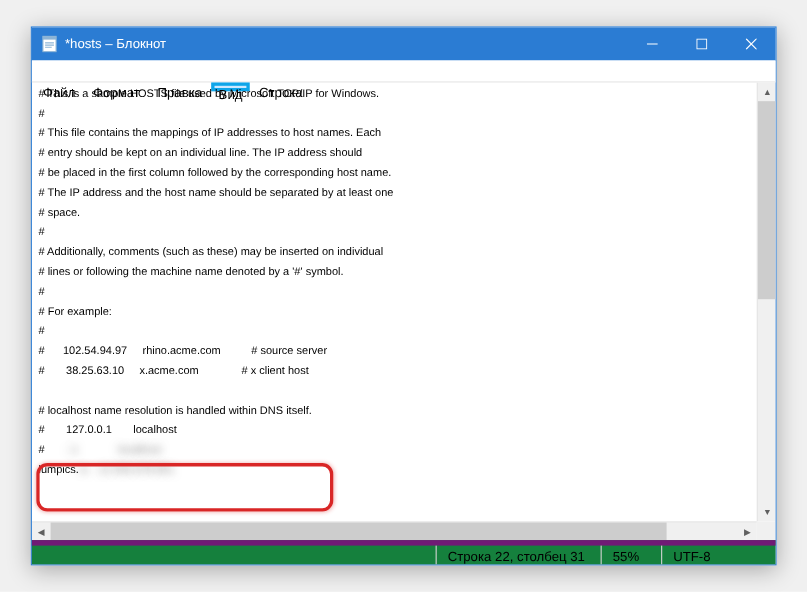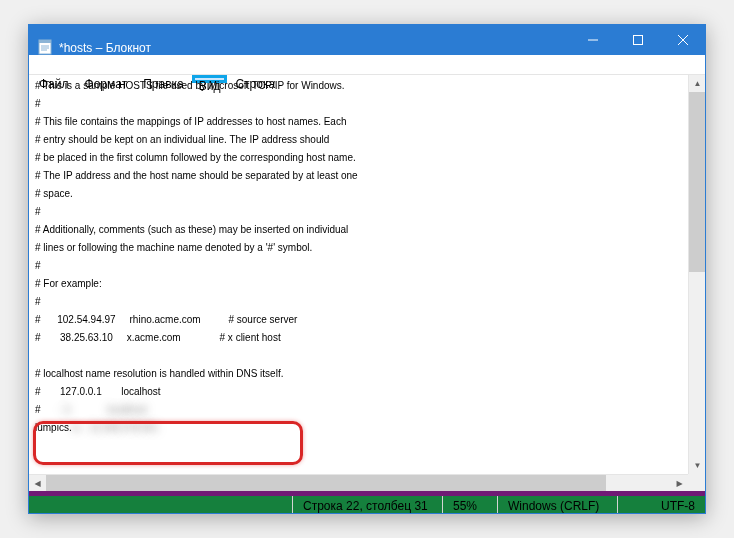--- a/index.html
+++ b/index.html
@@ -1,18 +1,18 @@
 <!DOCTYPE html>
 <html><head>
 <meta charset="utf-8">
 <style>
 * { margin: 0; padding: 0; box-sizing: border-box; }
 body { font-family: "Segoe UI", Tahoma, sans-serif; background: #f0f0f0; width: 734px; height: 538px; position: relative; }
 .window { position: absolute; left: 28px; top: 24px; width: 678px; height: 490px; background: #fff; box-shadow: 0 4px 20px rgba(0,0,0,0.3); border: 1px solid #2b7cd3; display: flex; flex-direction: column; }
-.titlebar { height: 30px; background: #2b7cd3; display: flex; align-items: flex-end; color: #fff; }
+.titlebar { height: 30px; background: #2b7cd3; display: flex; align-items: center; color: #fff; }
 .titlebar .icon { width: 16px; height: 16px; margin: 0 6px 0 8px; display: flex; align-items: center; justify-content: center; }
 .titlebar .title { font-size: 12px; flex: 1; }
 .titlebar .wbtn { width: 45px; height: 30px; display: flex; align-items: center; justify-content: center; cursor: pointer; }
 .menubar { height: 20px; background: #fff; border-bottom: 1px solid #e5e5e5; display: flex; padding: 0 2px; }
 .menubar .menuitem { font-size: 12px; padding: 2px 8px; cursor: pointer; margin-top: 20px; }
 .menubar .menuitem.highlighted { background: #cce8ff; border: 3px solid #0ea5e9; padding: 1px 4px; }
 .content { flex: 1; position: relative; overflow: hidden; }
 .textarea { position: absolute; inset: 0; padding: 2px 6px; font-family: Liberation Sans, sans-serif; font-size: 10px; line-height: 18px; white-space: pre; overflow: auto; color: #000; }
 .highlight-box { position: absolute; left: 4px; top: 346px; width: 270px; height: 44px; border: 3px solid #d92626; border-radius: 10px; pointer-events: none; box-shadow: 0 0 4px rgba(217,38,38,0.4); }
 .blurred { color: transparent; text-shadow: 0 0 8px rgba(0,0,0,0.5); }
@@ -26,21 +26,21 @@
 .scrollbar-h .arrow:first-child { left: 0; }
 .scrollbar-h .arrow:last-child { right: 0; }
 .scrollbar-h .thumb { position: absolute; left: 17px; top: 0; height: 17px; width: 560px; background: #cdcdcd; }
 .corner { position: absolute; right: 0; bottom: 0; width: 17px; height: 17px; background: #f0f0f0; }
 .statusbar { height: 22px; background: #15803d; border-top: 5px solid #701a75; display: flex; font-size: 12px; color: #000; }
 .statusbar .cell { border-left: 1px solid #d4d4d4; padding: 3px 10px; height: 100%; }
 .statusbar .spacer { flex: 1; }
 .statusbar .cell.pos { width: 150px; }
 .statusbar .cell.zoom { width: 55px; }
 .statusbar .cell.eol { width: 120px; }
-.statusbar .cell.enc { width: 88px; text-align: right; }
+.statusbar .cell.enc { width: 104px; }
 </style>
 </head>
 <body>
 
 <div class="window">
   <div class="titlebar">
     <span class="icon">
       <svg width="16" height="16" viewBox="0 0 16 16">
           <rect x="2" y="1" width="12" height="14" fill="#fff" stroke="#8cb4d6"></rect>
           <rect x="2" y="1" width="12" height="3" fill="#8cb4d6"></rect>
@@ -109,16 +109,15 @@
       <div class="thumb"></div>
       <div class="arrow">▶</div>
     </div>
     <div class="corner"></div>
   </div>
 
   <div class="statusbar">
     <div class="spacer"></div>
     <div class="cell pos">Строка 22, столбец 31</div>
     <div class="cell zoom">55%</div>
-    <div class="cell eol">Windows (CRLF)</div>
     <div class="cell enc">UTF-8</div>
   </div>
 </div>
 
 </body></html>

